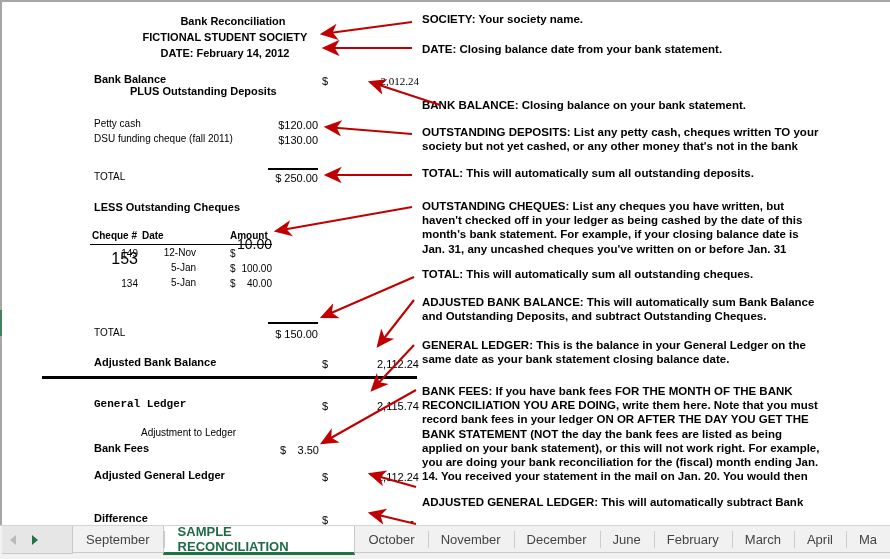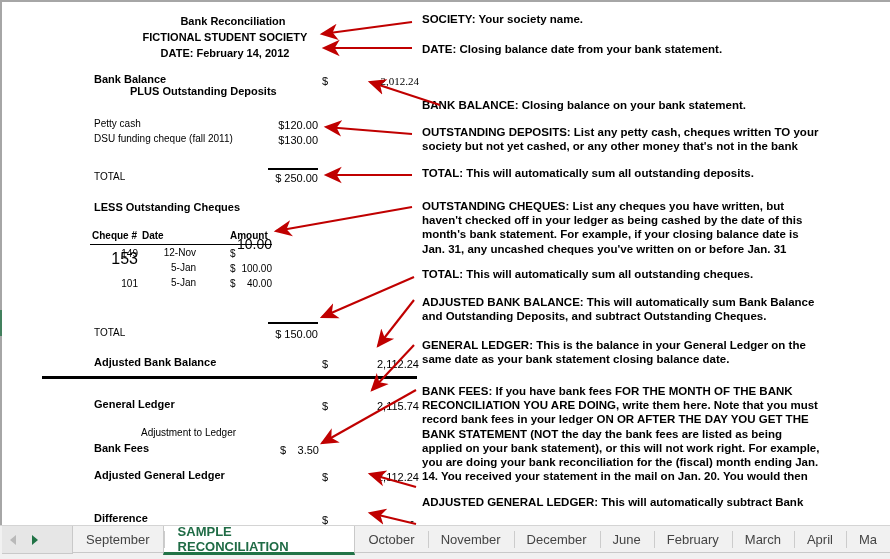--- a/index.html
+++ b/index.html
@@ -209,36 +209,36 @@
     <div class="amt" style="left:84px; top:246px; width:52px; font-size:10px;">149</div>
     <div class="cell fs10 right" style="left:140px; top:246px; width:54px;">12-Nov</div>
     <div class="dollar" style="left:228px; top:246px; font-size:10px;">$</div>
     <div class="amt" style="left:210px; top:234px; width:60px; font-size:14px;">10.00</div>
 
     <div class="amt" style="left:84px; top:248px; width:52px; font-size:16px;">153</div>
     <div class="cell fs10 right" style="left:140px; top:261px; width:54px;">5-Jan</div>
     <div class="dollar" style="left:228px; top:261px; font-size:10px;">$</div>
     <div class="amt" style="left:210px; top:261px; width:60px; font-size:10px;">100.00</div>
 
-    <div class="amt" style="left:84px; top:276px; width:52px; font-size:10px;">101</div>
+    <div class="amt" style="left:84px; top:276px; width:52px; font-size:10px;">134</div>
     <div class="cell fs10 right" style="left:140px; top:276px; width:54px;">5-Jan</div>
     <div class="dollar" style="left:228px; top:276px; font-size:10px;">$</div>
     <div class="amt" style="left:210px; top:276px; width:60px; font-size:10px;">40.00</div>
 
     <div class="rule" style="left:266px; top:320px; width:50px; height:2px;"></div>
     <div class="cell fs10" style="left:92px; top:326px;">TOTAL</div>
     <div class="amt" style="left:200px; top:326px; width:116px;">$ 150.00</div>
 
     <div class="cell b fs11" style="left:92px; top:355px;">Adjusted Bank Balance</div>
     <div class="dollar" style="left:320px; top:356px;">$</div>
     <div class="amt" style="left:300px; top:356px; width:117px;">2,112.24</div>
 
     <div class="rule" style="left:40px; top:374px; width:375px; height:3px;"></div>
 
-    <div class="cell b fs11" style="left:92px; top:397px;">General Ledger</div>
+    <div class="cell b fs11" style="left:92px; top:397px;font-family:Liberation Mono, monospace;">General Ledger</div>
     <div class="dollar" style="left:320px; top:398px;">$</div>
     <div class="amt" style="left:300px; top:398px; width:117px;">2,115.74</div>
 
     <div class="cell fs10" style="left:139px; top:426px;">Adjustment to Ledger</div>
 
     <div class="cell b fs11" style="left:92px; top:441px;">Bank Fees</div>
     <div class="dollar" style="left:278px; top:442px;">$</div>
     <div class="amt" style="left:258px; top:442px; width:59px;">3.50</div>
 
     <div class="cell b fs11" style="left:92px; top:468px;">Adjusted General Ledger</div>

